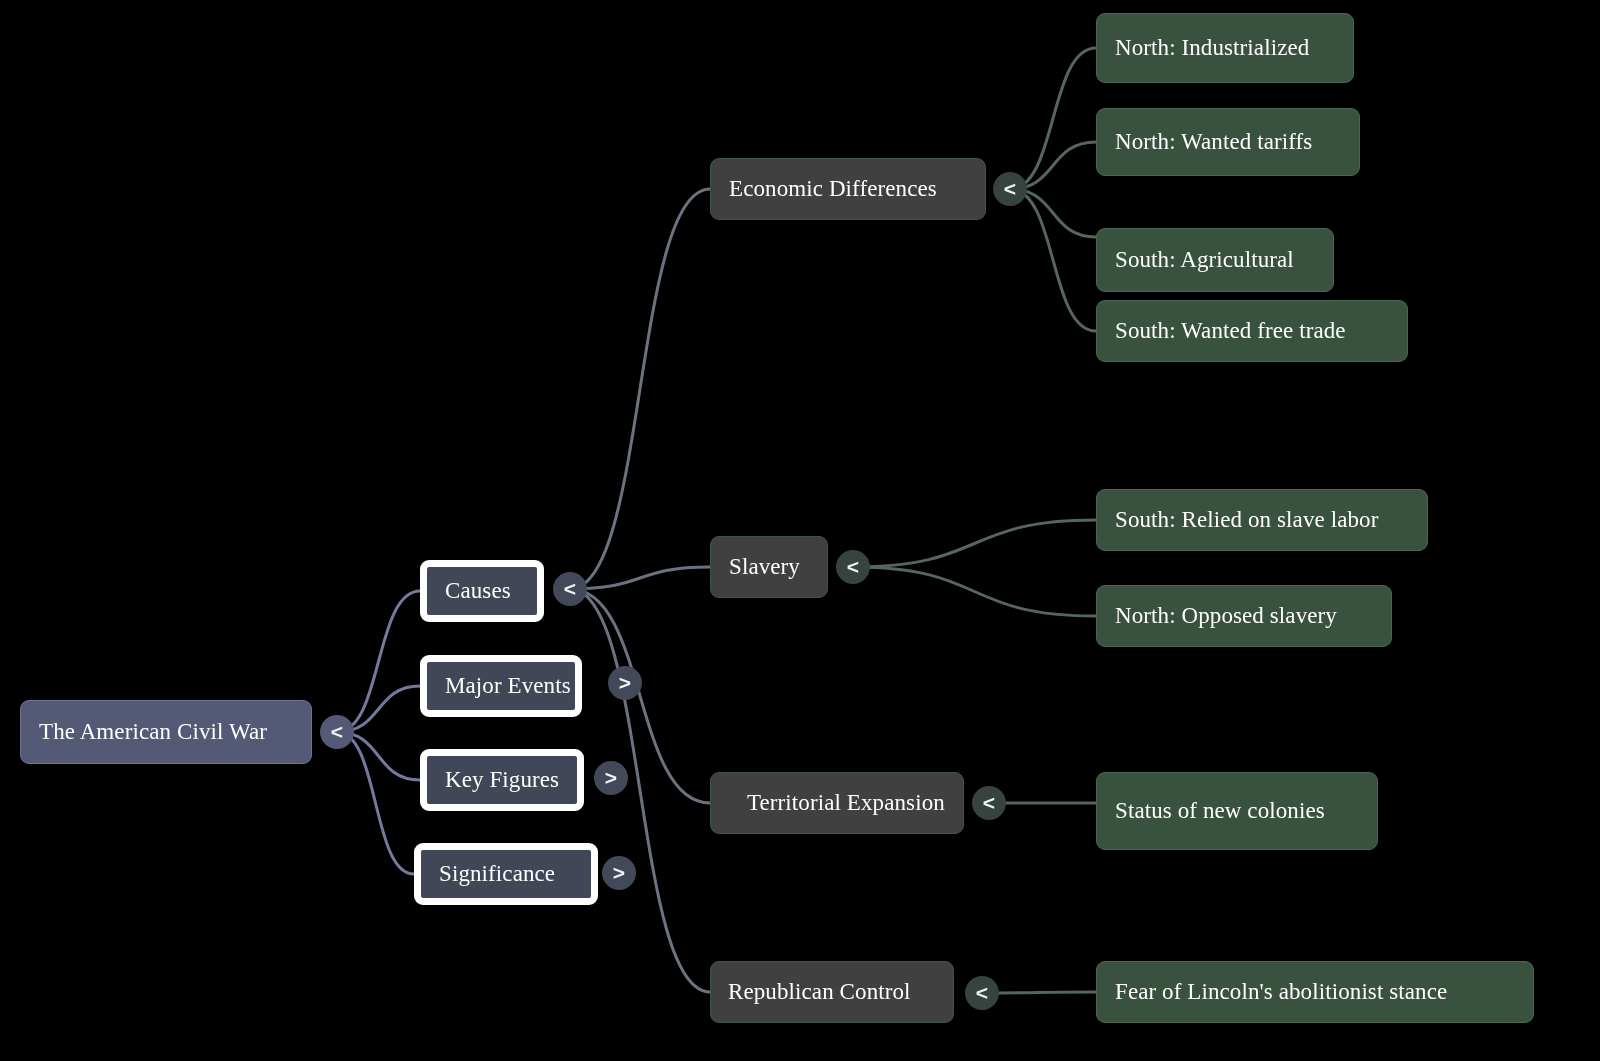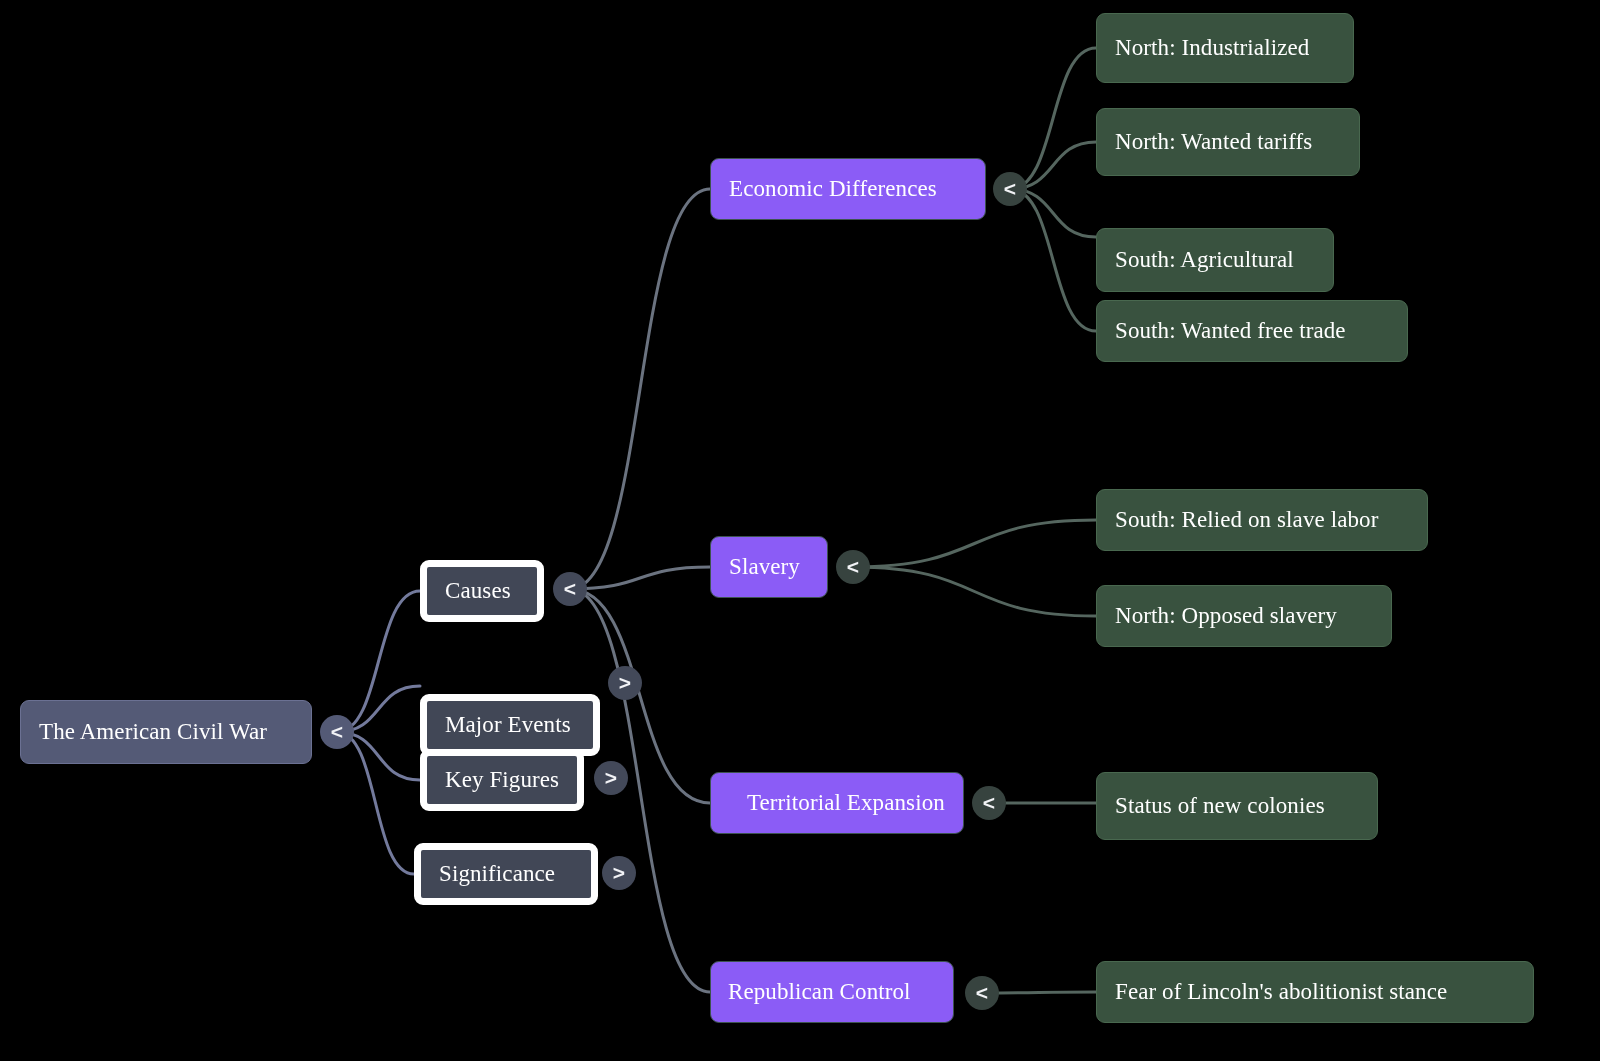--- a/index.html
+++ b/index.html
@@ -40,21 +40,21 @@
   }
   .node.root {
     background: #545a76;
     border: 1px solid #6b7193;
   }
   .node.lvl1 {
     background: #414756;
     border: 7px solid #ffffff;
   }
   .node.lvl2 {
-    background: #8b5cf6;
+    background: #404040;
     border: 1px solid #3d534f;
   }
   .node.lvl3 {
     background: #39523f;
     border: 1px solid #49684f;
   }
   .toggle {
     position: absolute;
     width: 34px;
     height: 34px;
@@ -100,21 +100,21 @@
 
   <div id="node-layer">
       <div class="node root" style="left: 20px; top: 700px; width: 292px; height: 64px;">
         <span>The American Civil War</span>
       </div>
       <div class="toggle t-root" style="left: 320px; top: 715px;">&lt;</div>
       <div class="node lvl1" style="left: 420px; top: 560px; width: 124px; height: 62px;">
         <span>Causes</span>
       </div>
       <div class="toggle t-lvl1" style="left: 553px; top: 572px;">&lt;</div>
-      <div class="node lvl1" style="left: 420px; top: 655px; width: 180px; height: 62px; margin-top: 39px;">
+      <div class="node lvl1" style="left: 420px; top: 655px; width: 162px; height: 62px;">
         <span>Major Events</span>
       </div>
       <div class="toggle t-lvl1" style="left: 608px; top: 666px;">&gt;</div>
       <div class="node lvl1" style="left: 420px; top: 749px; width: 164px; height: 62px;">
         <span>Key Figures</span>
       </div>
       <div class="toggle t-lvl1" style="left: 594px; top: 761px;">&gt;</div>
       <div class="node lvl1" style="left: 414px; top: 843px; width: 184px; height: 62px;">
         <span>Significance</span>
       </div>
@@ -146,21 +146,21 @@
       </div>
       <div class="node lvl3" style="left: 1096px; top: 300px; width: 312px; height: 62px;">
         <span>South: Wanted free trade</span>
       </div>
       <div class="node lvl3" style="left: 1096px; top: 489px; width: 332px; height: 62px;">
         <span>South: Relied on slave labor</span>
       </div>
       <div class="node lvl3" style="left: 1096px; top: 585px; width: 296px; height: 62px; text-align: center;">
         <span>North: Opposed slavery</span>
       </div>
-      <div class="node lvl3" style="left: 1096px; top: 772px; width: 282px; height: 68px;">
+      <div class="node lvl3" style="left: 1096px; top: 772px; width: 282px; height: 78px;">
         <span>Status of new colonies</span>
       </div>
       <div class="node lvl3" style="left: 1096px; top: 961px; width: 438px; height: 62px;">
         <span>Fear of Lincoln's abolitionist stance</span>
       </div>
     </div>
 
 </div>
 
 </body></html>

